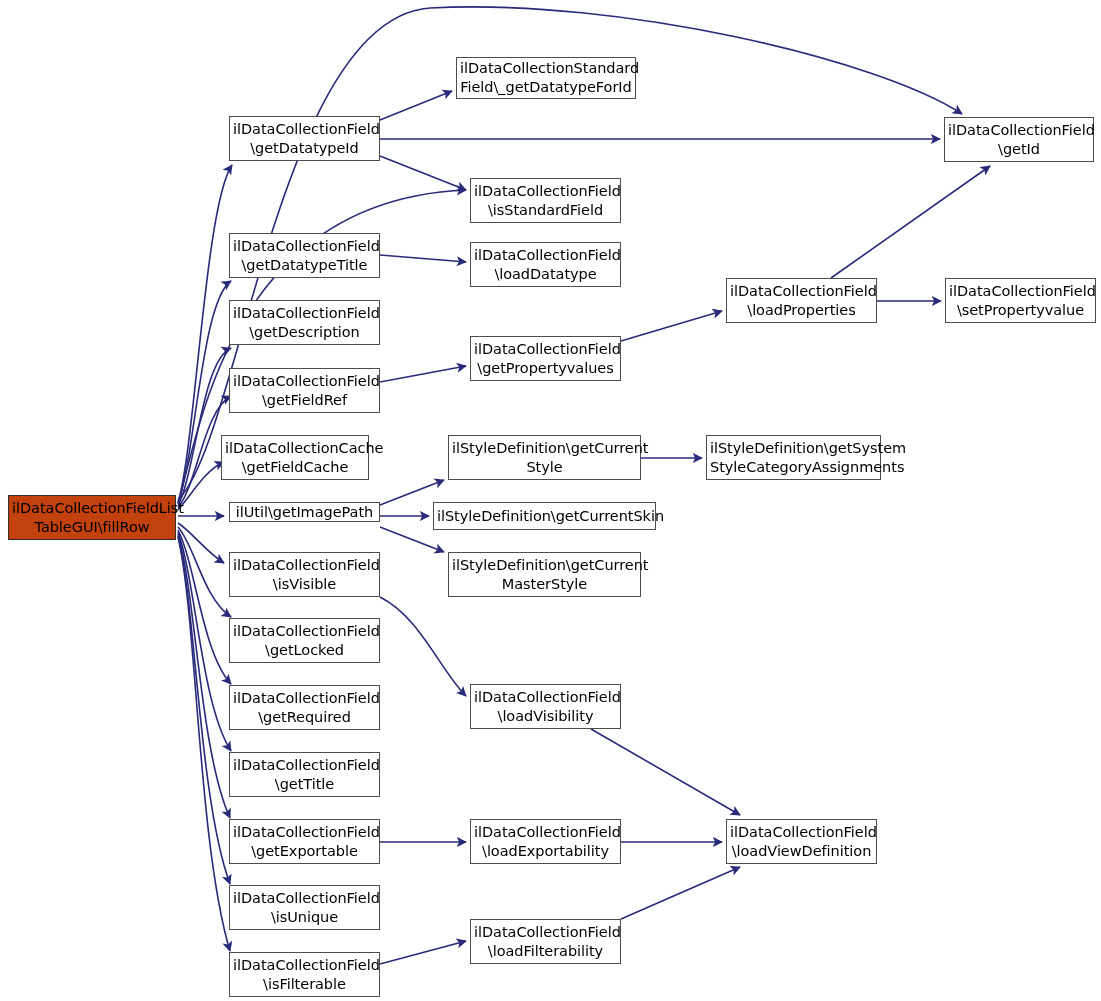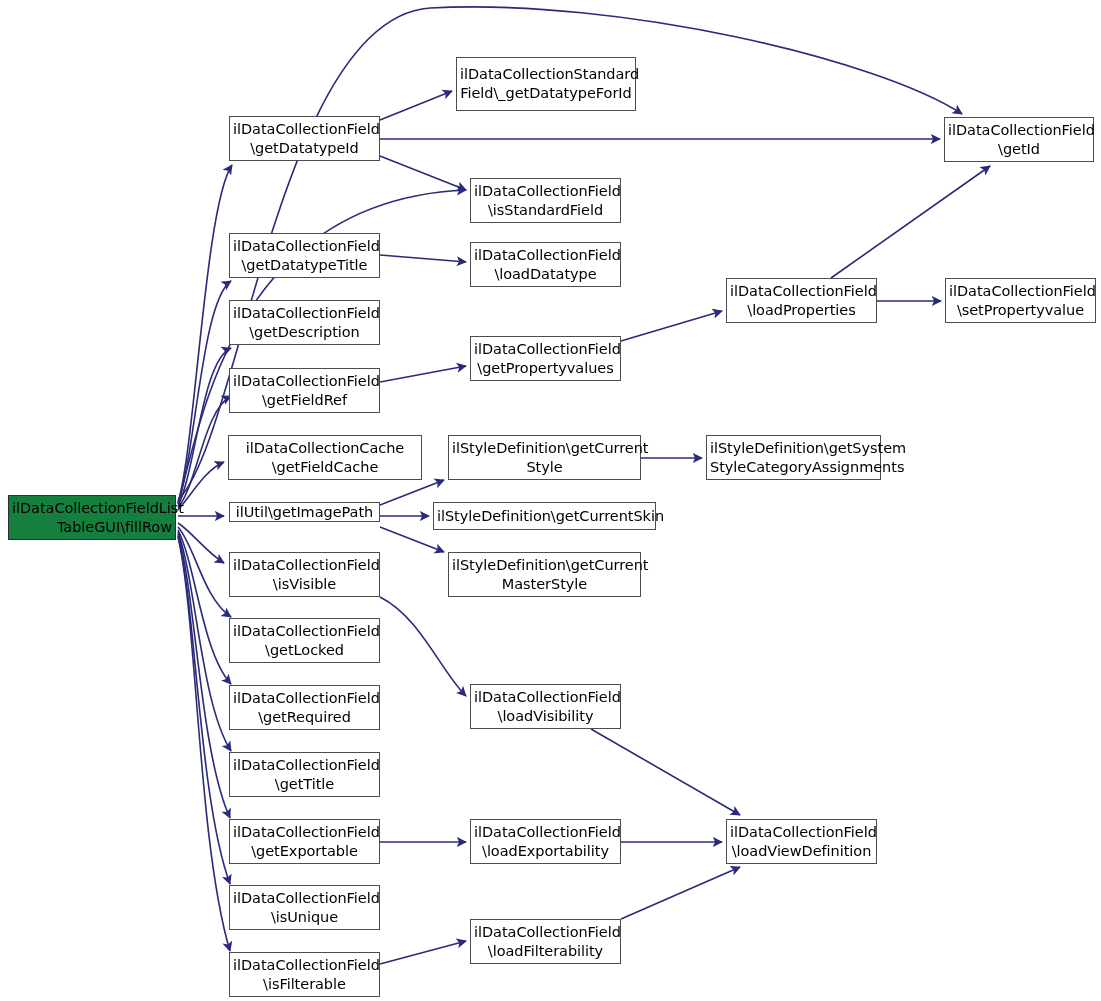--- a/index.html
+++ b/index.html
@@ -33,23 +33,22 @@
     font-size: 14.5px;
     line-height: 19px;
     text-align: center;
     display: flex;
     align-items: center;
     justify-content: center;
     white-space: pre-line;
     letter-spacing: -0.05px;
   }
   .node.root {
-    background: #15803d;
+    background: #c2410c;
     border: 1px solid #2e2e2e;
-    text-align: right;
   }
   .node .label {
     display: block;
     width: 100%;
     padding: 0 3px;
     box-sizing: border-box;
   }
 </style>
 </head>
 <body>
@@ -95,21 +94,21 @@
         <path d="M 380 842 L 466 842" marker-end="url(#arrow)" stroke="#2a2a7a"></path>
         <path d="M 621 842 L 722 842" marker-end="url(#arrow)" stroke="#2a2a7a"></path>
         <path d="M 380 964 L 466 941" marker-end="url(#arrow)" stroke="#2a2a7a"></path>
         <path d="M 621 919 L 740 867" marker-end="url(#arrow)" stroke="#2a2a7a"></path>
       </g>
   </svg>
 
   <div id="node-group">
       <div class="node root" style="left: 8px; top: 495px; width: 168px; height: 45px;"><span class="label">ilDataCollectionFieldList
 TableGUI\fillRow</span></div>
-      <div class="node" style="left: 456px; top: 57px; width: 180px; height: 54px;"><span class="label">ilDataCollectionStandard
+      <div class="node" style="left: 456px; top: 57px; width: 180px; height: 42px;"><span class="label">ilDataCollectionStandard
 Field\_getDatatypeForId</span></div>
       <div class="node" style="left: 944px; top: 117px; width: 150px; height: 45px;"><span class="label">ilDataCollectionField
 \getId</span></div>
       <div class="node" style="left: 229px; top: 116px; width: 151px; height: 45px;"><span class="label">ilDataCollectionField
 \getDatatypeId</span></div>
       <div class="node" style="left: 470px; top: 178px; width: 151px; height: 45px;"><span class="label">ilDataCollectionField
 \isStandardField</span></div>
       <div class="node" style="left: 229px; top: 233px; width: 151px; height: 45px;"><span class="label">ilDataCollectionField
 \getDatatypeTitle</span></div>
       <div class="node" style="left: 470px; top: 242px; width: 151px; height: 45px;"><span class="label">ilDataCollectionField
@@ -117,21 +116,21 @@
       <div class="node" style="left: 726px; top: 278px; width: 151px; height: 45px;"><span class="label">ilDataCollectionField
 \loadProperties</span></div>
       <div class="node" style="left: 945px; top: 278px; width: 151px; height: 45px;"><span class="label">ilDataCollectionField
 \setPropertyvalue</span></div>
       <div class="node" style="left: 229px; top: 300px; width: 151px; height: 45px;"><span class="label">ilDataCollectionField
 \getDescription</span></div>
       <div class="node" style="left: 470px; top: 336px; width: 151px; height: 45px;"><span class="label">ilDataCollectionField
 \getPropertyvalues</span></div>
       <div class="node" style="left: 229px; top: 368px; width: 151px; height: 45px;"><span class="label">ilDataCollectionField
 \getFieldRef</span></div>
-      <div class="node" style="left: 228px; top: 435px; width: 194px; height: 45px;"><span class="label">ilDataCollectionCache
+      <div class="node" style="left: 221px; top: 435px; width: 148px; height: 45px;"><span class="label">ilDataCollectionCache
 \getFieldCache</span></div>
       <div class="node" style="left: 448px; top: 435px; width: 193px; height: 45px;"><span class="label">ilStyleDefinition\getCurrent
 Style</span></div>
       <div class="node" style="left: 706px; top: 435px; width: 175px; height: 45px;"><span class="label">ilStyleDefinition\getSystem
 StyleCategoryAssignments</span></div>
       <div class="node" style="left: 229px; top: 502px; width: 151px; height: 20px;"><span class="label">ilUtil\getImagePath</span></div>
       <div class="node" style="left: 433px; top: 502px; width: 223px; height: 28px; text-align: center;"><span class="label">ilStyleDefinition\getCurrentSkin</span></div>
       <div class="node" style="left: 229px; top: 552px; width: 151px; height: 45px;"><span class="label">ilDataCollectionField
 \isVisible</span></div>
       <div class="node" style="left: 448px; top: 552px; width: 193px; height: 45px;"><span class="label">ilStyleDefinition\getCurrent

